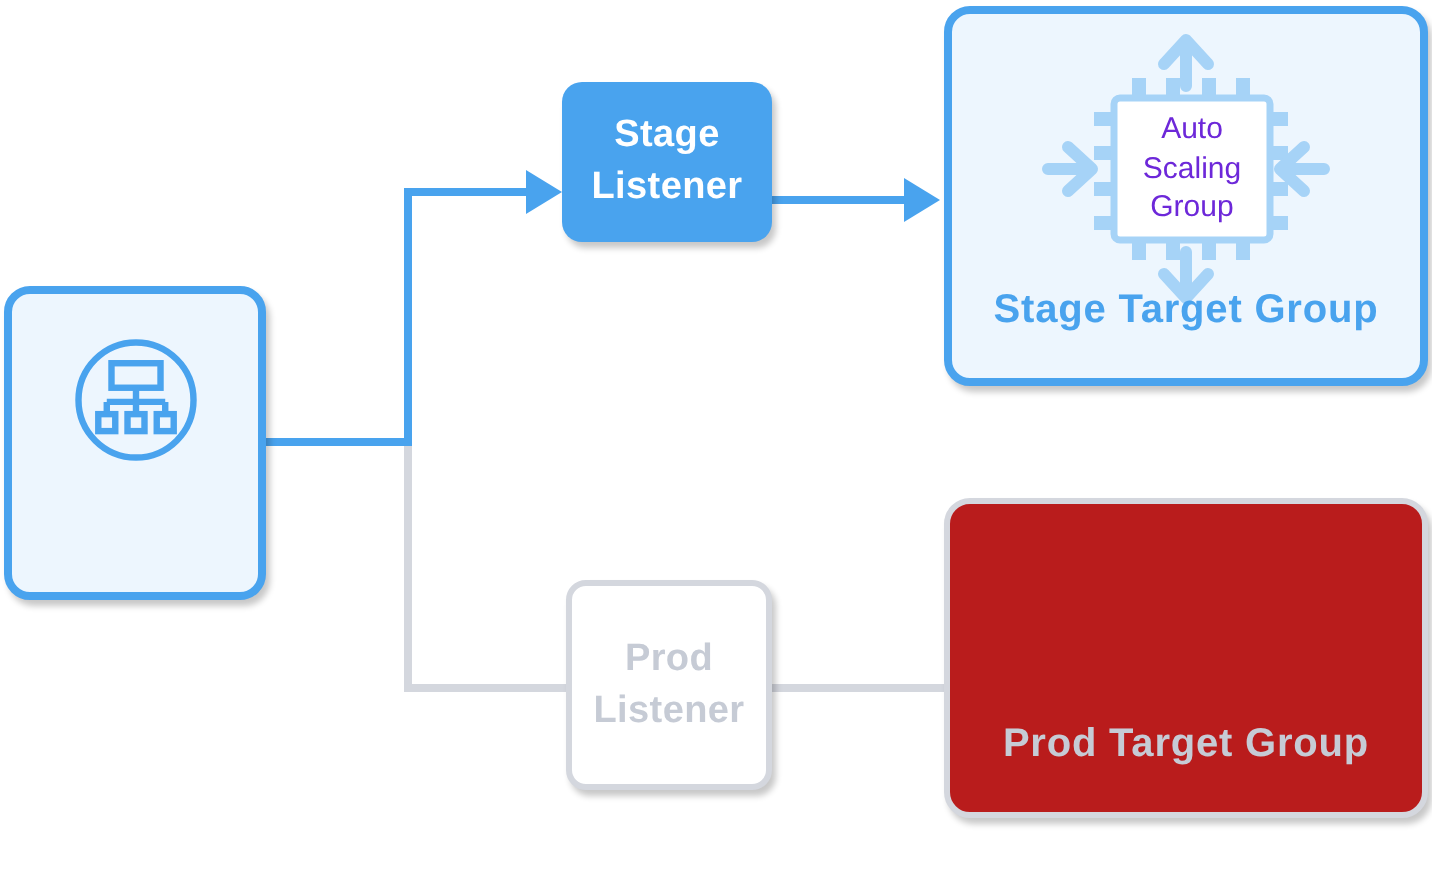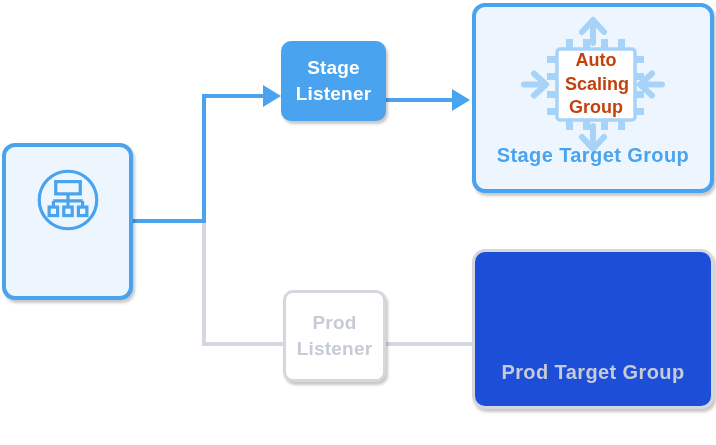--- a/index.html
+++ b/index.html
@@ -27,45 +27,45 @@
     justify-content:flex-start;padding-top:20px;gap:9px;
   }
   .lb-label{color:#49a3ee;font-size:19px;font-weight:bold;line-height:1.35;
             width:92px;letter-spacing:.2px;}
   .node.listener{width:105px;border-radius:10px;}
   .node.stage-listener{
     left:281px;top:41px;height:80px;background:#49a3ee;border:none;
   }
   .stage-listener .listener-label{color:#ffffff;}
   .node.prod-listener{
-    left:283px;top:290px;width:103px;height:92px;
+    left:283px;top:290px;width:103px;height:105px;
     background:#ffffff;border:3px solid #d4d7de;
   }
   .prod-listener .listener-label{color:#c6cbd5;}
   .listener-label{font-size:19px;font-weight:bold;line-height:1.35;width:84px;letter-spacing:.2px;}
   .node.group{width:242px;border-radius:13px;justify-content:flex-start;}
   .node.stage-tg{
     left:472px;top:3px;height:190px;
     background:#edf6fe;border:4px solid #49a3ee;
   }
   .node.prod-tg{
     left:472px;top:249px;height:160px;
-    background:#1d4ed8;border:3px solid #d4d7de;
+    background:#b91c1c;border:3px solid #d4d7de;
   }
   .group-label{position:absolute;left:0;right:0;bottom:22px;
                font-size:20px;font-weight:bold;letter-spacing:.4px;}
   .stage-tg .group-label{color:#49a3ee;}
   .prod-tg .group-label{color:#c6cbd5;}
   
   .asg-wrap{position:absolute;left:0;top:0;width:234px;height:182px;}
   .asg-svg{position:absolute;left:0;top:0;}
   .asg-label{
     position:absolute;left:81px;top:42px;width:78px;height:71px;
     display:flex;align-items:center;justify-content:center;text-align:center;
-    color:#c2410c;font-size:18px;font-weight:bold;line-height:1.3;
+    color:#6d28d9;font-size:15px;font-weight:normal;line-height:1.3;
   }
   .asg-label span{display:block;width:62px;}
 </style>
 </head>
 <body>
 
 <div class="stage">
 
   <div class="conn blue" style="left:133px;top:219px;width:73px;height:4px"></div>
 

